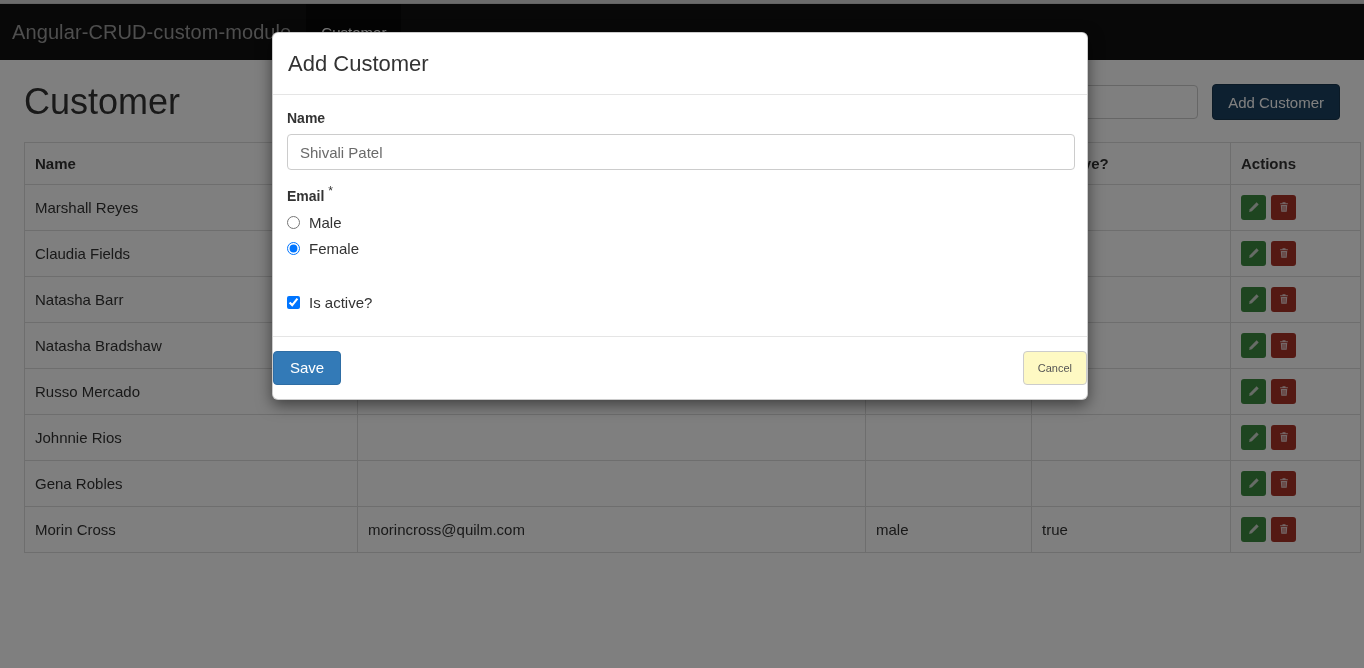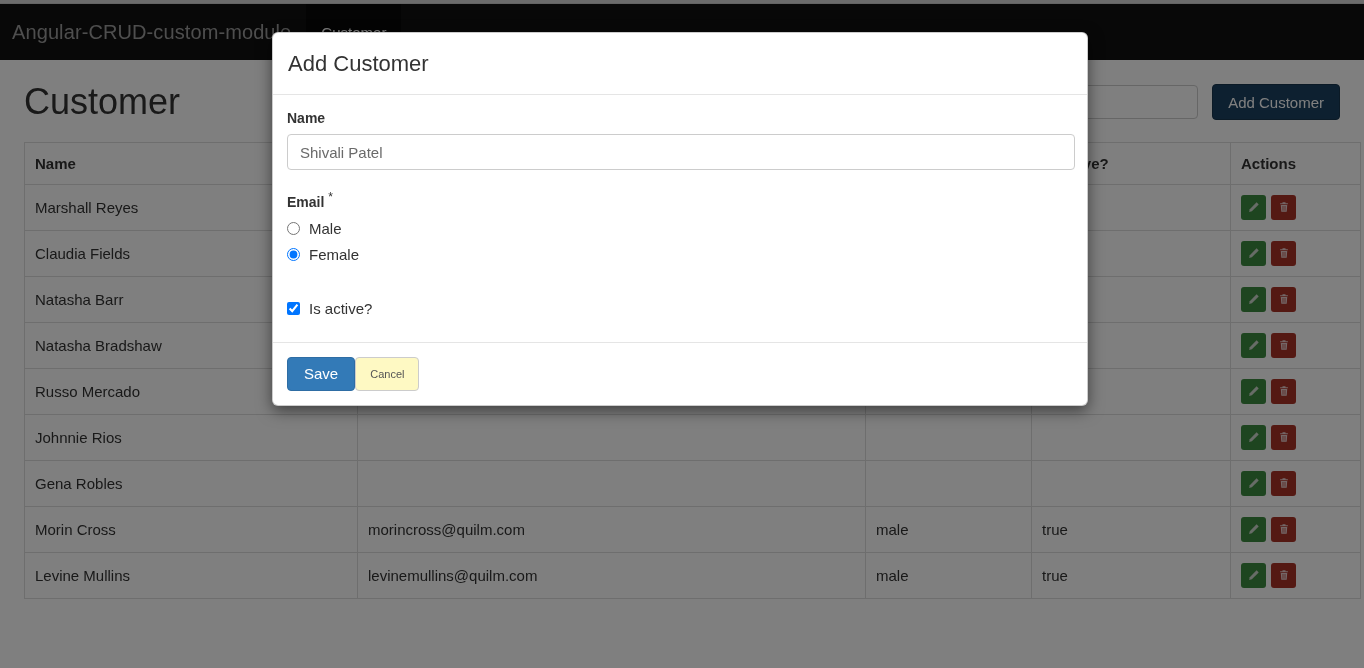--- a/index.html
+++ b/index.html
@@ -129,38 +129,38 @@
     font-size:14px; font-weight:bold; color:#333;
     margin:0 0 8px 0;
   }
   .req { font-weight:normal; font-size:12px; vertical-align:super; }
   .form-control {
     display:block; width:788px; height:36px;
     border:1px solid #cccccc; border-radius:4px;
     background:#ffffff; padding:6px 12px;
     font-size:15px; color:#6a6a6a;
     font-family:"Liberation Sans", sans-serif;
-    outline:none; margin-bottom:20px;
+    outline:none; margin-bottom:14px;
   }
   .radio-row {
     display:flex; align-items:center; gap:9px;
     margin:0 0 4px 0; height:22px;
   }
   .radio-row input, .check-row input { margin:0; cursor:pointer; }
   .radio-row label, .check-row label {
     font-size:15px; color:#333; cursor:pointer;
   }
   .check-row {
     display:flex; align-items:center; gap:9px;
     margin-top:32px; height:22px;
   }
   .modal-footer {
-    padding:14px 14px;
+    padding:14px 0;
     border-top:1px solid #e5e5e5;
-    display:flex; justify-content:flex-start; align-items:center; gap:0;
+    display:flex; justify-content:space-between; align-items:center; gap:0;
   }
   .btn-save {
     height:34px; padding:0 16px;
     background:#337ab7; border:1px solid #2e6da4; border-radius:4px;
     color:#fff; font-size:15px; cursor:pointer;
     font-family:"Liberation Sans", sans-serif;
   }
   .btn-cancel {
     height:34px; padding:0 14px;
     background:#fef9c3; border:1px solid #cccccc; border-radius:4px;
@@ -396,44 +396,20 @@
                   <button class="btn-icon btn-del">
                     <span>
                       <svg width="12" height="13" viewBox="0 0 16 16">
                         <path d="M6 1h4v1.2h3.2v1.3H2.8V2.2H6V1zM3.7 4.6h8.6l-.7 9.2H4.4l-.7-9.2zM6.2 6v6.2h.9V6h-.9zm2.7 0v6.2h.9V6h-.9z" fill="#e8cfcf"></path>
                       </svg>
                     </span>
                   </button>
                 </div>
               </td>
             </tr>
-            <tr>
-              <td>Levine Mullins</td>
-              <td>levinemullins@quilm.com</td>
-              <td>male</td>
-              <td>true</td>
-              <td>
-                <div class="act-wrap">
-                  <button class="btn-icon btn-edit">
-                    <span>
-                      <svg width="13" height="13" viewBox="0 0 16 16">
-                        <path d="M11.8 1.6l2.6 2.6-8.4 8.4-3.4.8.8-3.4 8.4-8.4z" fill="#cfd8cf"></path>
-                      </svg>
-                    </span>
-                  </button>
-                  <button class="btn-icon btn-del">
-                    <span>
-                      <svg width="12" height="13" viewBox="0 0 16 16">
-                        <path d="M6 1h4v1.2h3.2v1.3H2.8V2.2H6V1zM3.7 4.6h8.6l-.7 9.2H4.4l-.7-9.2zM6.2 6v6.2h.9V6h-.9zm2.7 0v6.2h.9V6h-.9z" fill="#e8cfcf"></path>
-                      </svg>
-                    </span>
-                  </button>
-                </div>
-              </td>
-            </tr>
           </tbody>
       </table>
 
     </div>
   </div>
 
   <div class="backdrop"></div>
 
   <div class="modal">
     <div class="modal-header">

